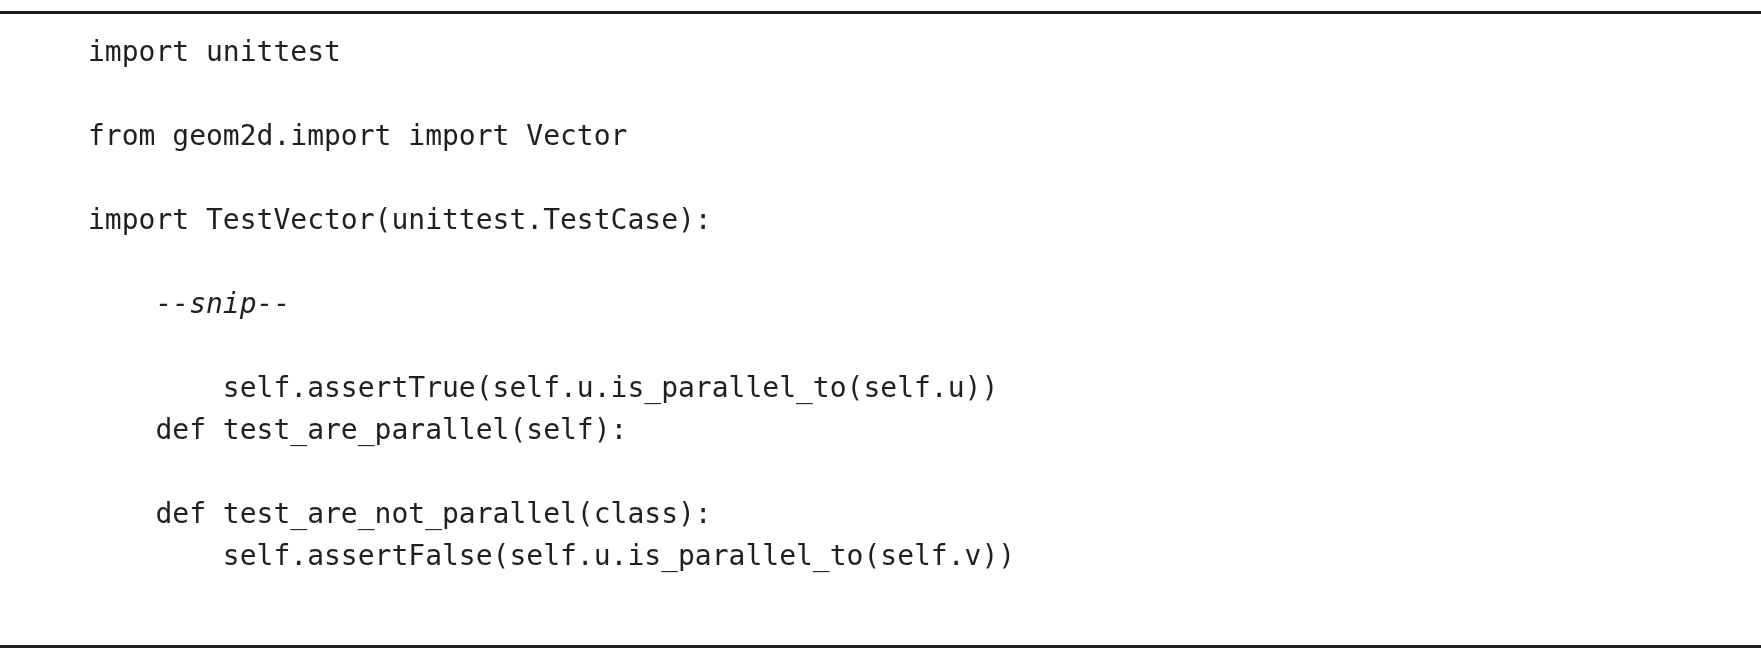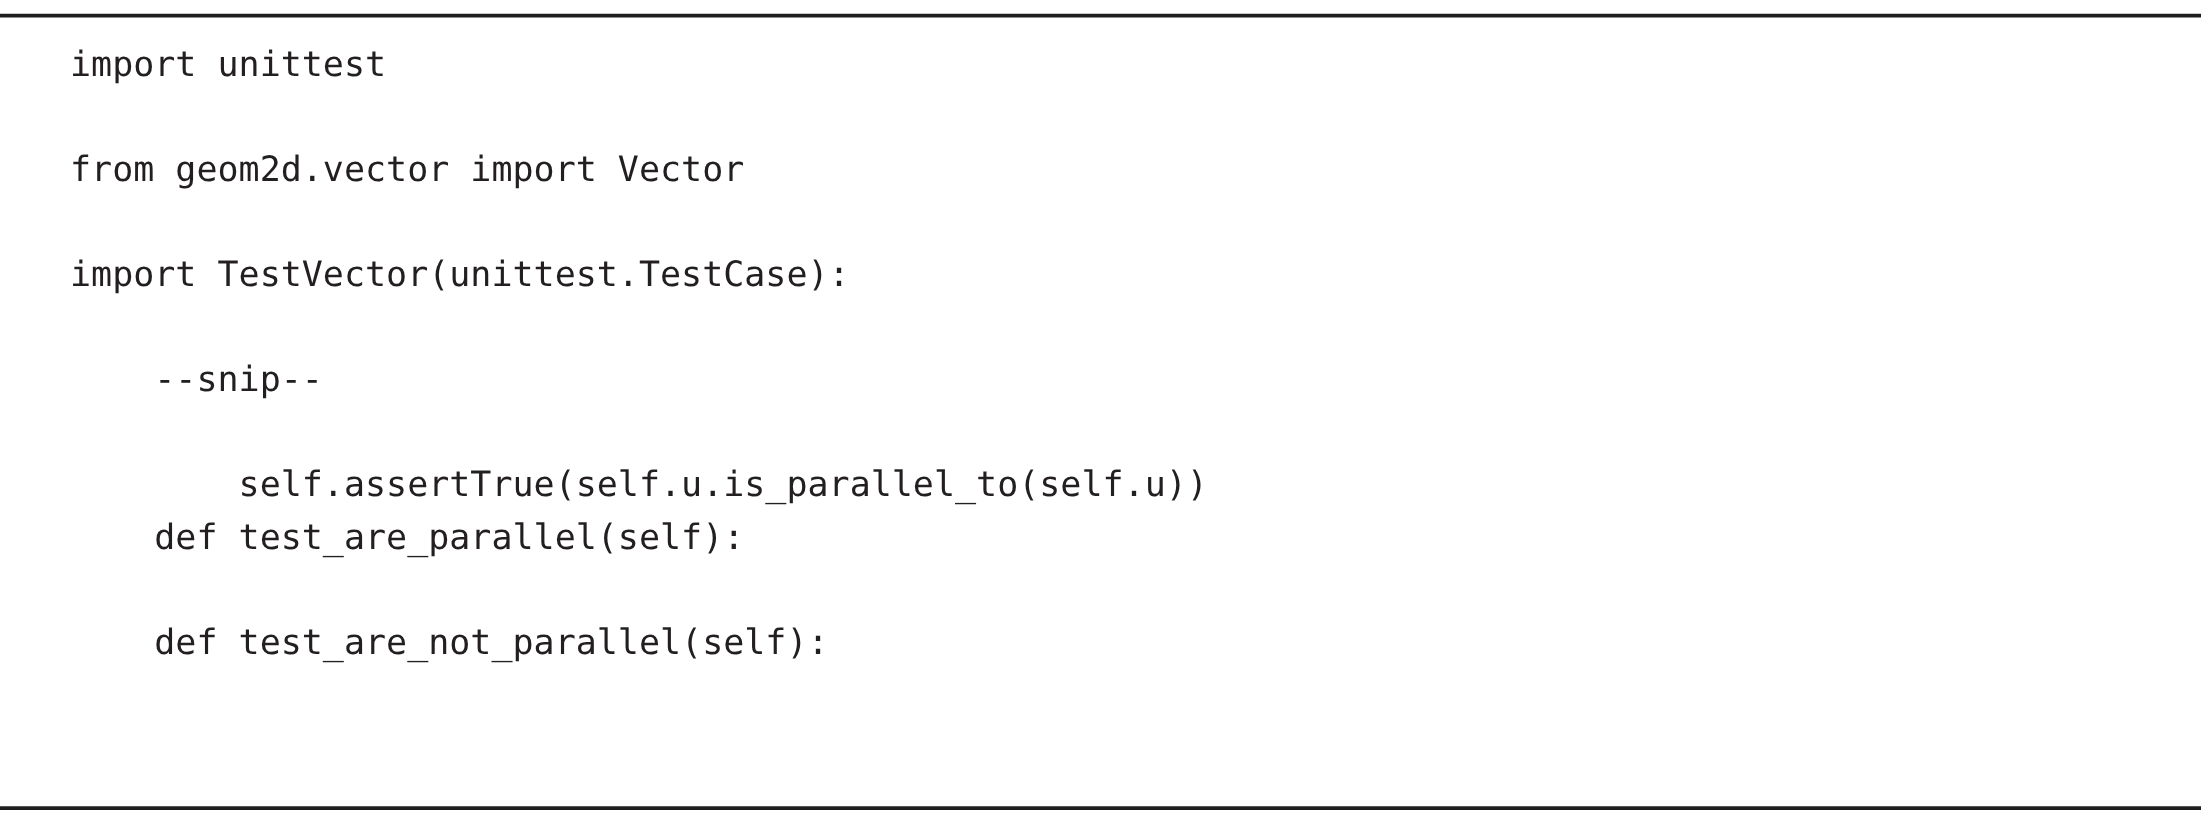--- a/index.html
+++ b/index.html
@@ -19,45 +19,47 @@
     left: 0;
     top: 11px;
     width: 1761px;
     height: 637px;
     box-sizing: border-box;
     border-top: 3px solid #1e1e1c;
     border-bottom: 3px solid #1e1e1c;
     background: #ffffff;
   }
   .code-listing {
-    padding: 17px 10px 0 56px;
+    padding: 17px 10px 0 88px;
   }
   .code-line {
     white-space: pre;
     font-size: 28px;
     line-height: 42px;
     height: 42px;
     color: #231f20;
     letter-spacing: 0;
   }
   .code-line.italic {
+    font-style: italic;
   }
 </style>
 </head>
 <body>
 
 <div class="listing-frame">
   <div class="code-listing">
 
   <div class="code-line">import unittest</div>
       <div class="code-line">&nbsp;</div>
-      <div class="code-line">from geom2d.vector import Vector</div>
+      <div class="code-line">from geom2d.import import Vector</div>
       <div class="code-line">&nbsp;</div>
       <div class="code-line">import TestVector(unittest.TestCase):</div>
       <div class="code-line">&nbsp;</div>
       <div class="code-line italic">    --snip--</div>
       <div class="code-line">&nbsp;</div>
       <div class="code-line">        self.assertTrue(self.u.is_parallel_to(self.u))</div>
       <div class="code-line">    def test_are_parallel(self):</div>
       <div class="code-line">&nbsp;</div>
-      <div class="code-line">    def test_are_not_parallel(self):</div>
+      <div class="code-line">    def test_are_not_parallel(class):</div>
+      <div class="code-line">        self.assertFalse(self.u.is_parallel_to(self.v))</div>
     </div>
 </div>
 
 </body></html>

